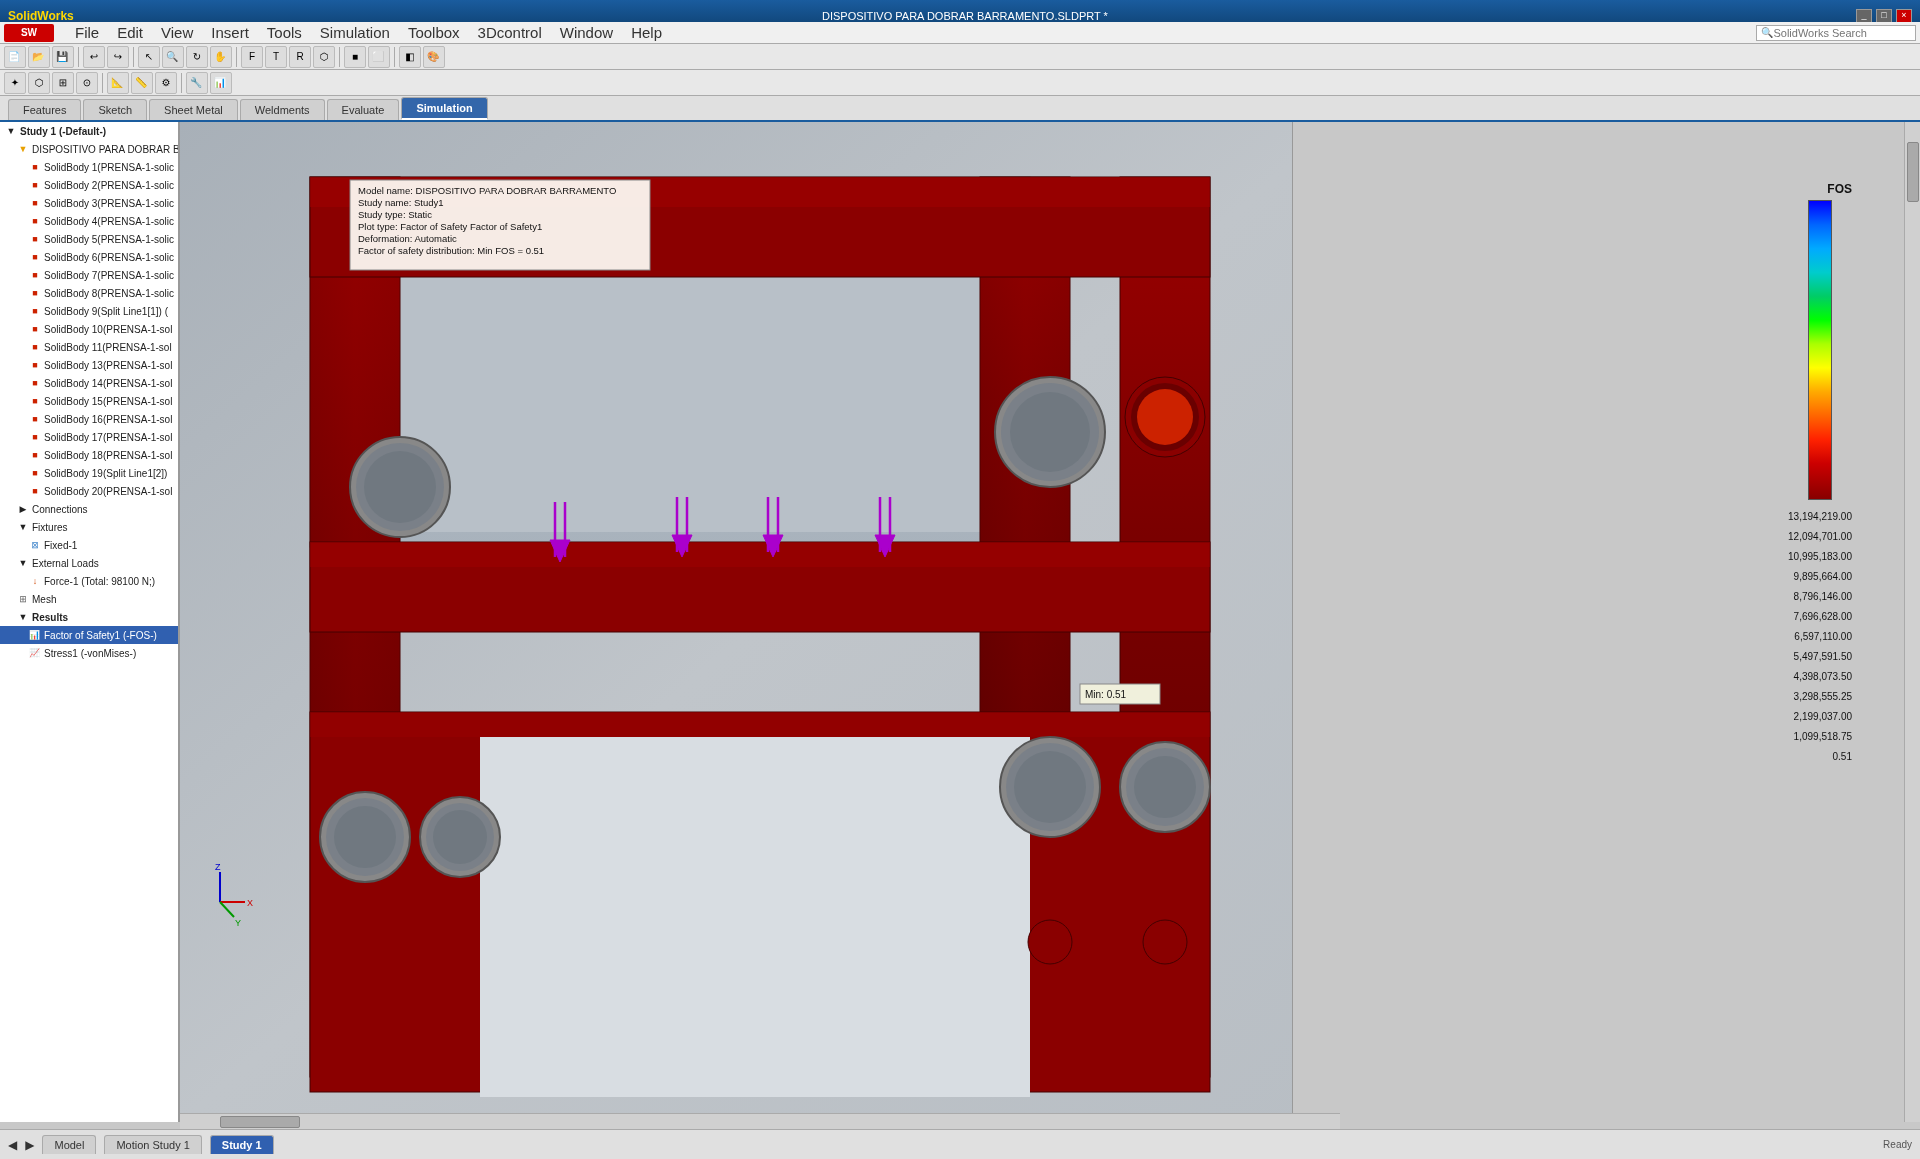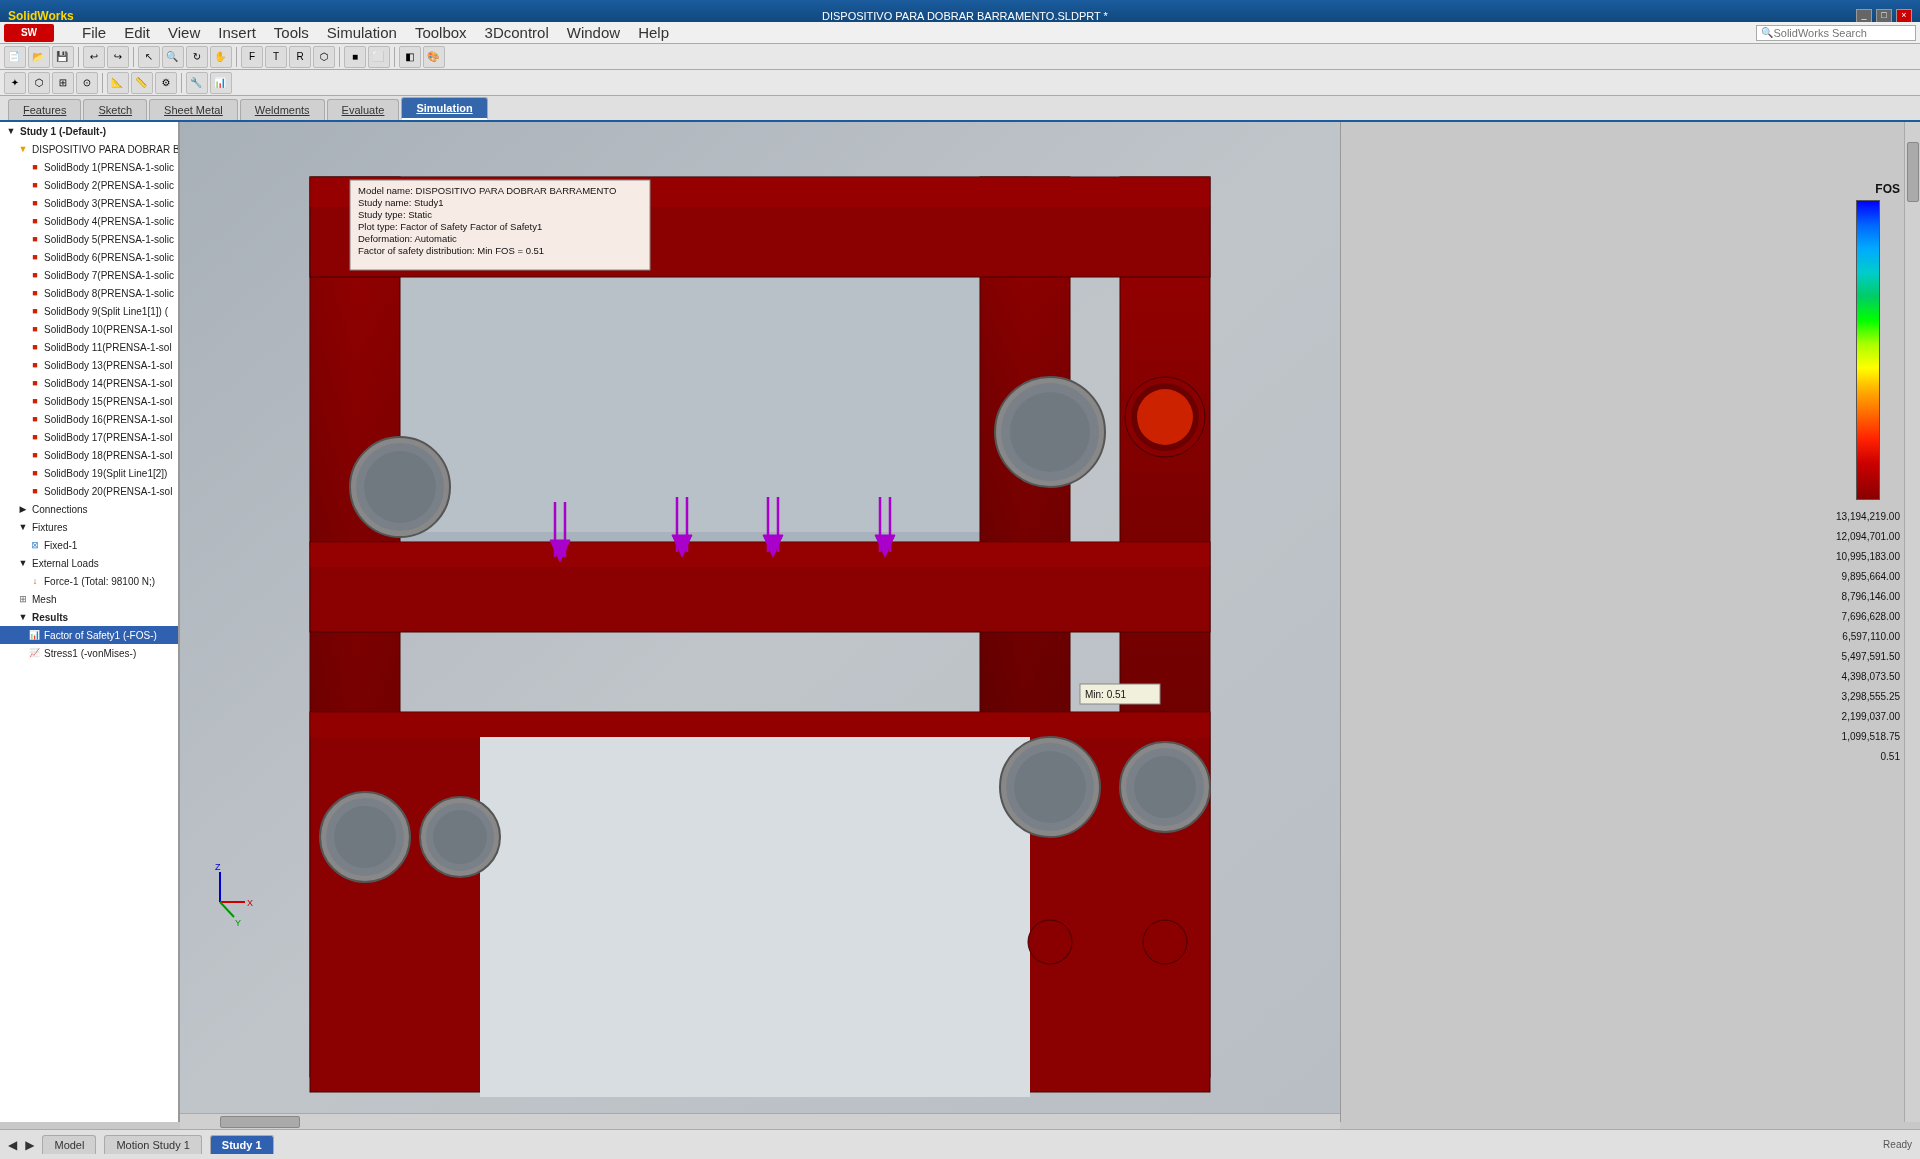--- a/index.html
+++ b/index.html
@@ -13,21 +13,21 @@
       color: white; font-size: 11px; padding: 16px 8px;
     }
     #titlebar .ctrl-btn { width: 16px; height: 14px; background: #666; border: 1px solid #999; font-size: 9px; color: white; text-align: center; cursor: pointer; }
 
     
     #menubar {
       position: absolute; top: 22px; left: 0; width: 1920px; height: 22px;
       background: #f0f0f0; border-bottom: 1px solid #aaa;
       display: flex; align-items: center; padding: 0 4px; gap: 2px;
     }
-    #menubar .logo { width: 50px; height: 18px; background: #cc0000; color: white; font-size: 10px; font-weight: bold; display: flex; align-items: center; justify-content: center; border-radius: 2px; margin-right: 18px; }
+    #menubar .logo { width: 50px; height: 18px; background: #cc0000; color: white; font-size: 10px; font-weight: bold; display: flex; align-items: center; justify-content: center; border-radius: 2px; margin-right: 11px; }
     #menubar .menu-item { padding: 2px 8px; cursor: pointer; font-size: 15px; color: #333; }
     #menubar .search-box { margin-left: auto; display: flex; align-items: center; background: white; border: 1px solid #aaa; padding: 1px 4px; width: 160px; }
     #menubar .search-box input { border: none; outline: none; font-size: 11px; width: 130px; }
 
     
     #toolbar1 {
       position: absolute; top: 44px; left: 0; width: 1920px; height: 26px;
       background: #e8e8e8; border-bottom: 1px solid #aaa;
       display: flex; align-items: center; padding: 0 4px; gap: 2px;
     }
@@ -45,21 +45,21 @@
 
     
     #tabbar {
       position: absolute; top: 96px; left: 0; width: 1920px; height: 26px;
       background: #e0e0e0; border-bottom: 2px solid #1a5c9e;
       display: flex; align-items: flex-end; padding: 0 8px;
     }
     .tab {
       padding: 4px 14px; background: #d0d0d0; border: 1px solid #aaa;
       border-bottom: none; cursor: pointer; font-size: 11px; color: #333;
-      border-radius: 3px 3px 0 0; margin-right: 2px; text-decoration: underline;
+      border-radius: 3px 3px 0 0; margin-right: 2px;
     }
     .tab.active { background: white; color: #1a5c9e; font-weight: bold; border-bottom: 2px solid white; }
     .tab-simulation { background: #3366aa; color: white; }
 
     
     #left-panel {
       position: absolute; top: 122px; left: 0; width: 180px; height: 1000px;
       background: white; border-right: 2px solid #999; overflow-y: auto;
     }
     .tree-item {
@@ -78,21 +78,21 @@
 
     
     #viewport {
       position: absolute; top: 122px; left: 180px; width: 1160px; height: 1000px;
       background: linear-gradient(135deg, #b0b8c0 0%, #c8cdd2 30%, #d0d5da 60%, #c0c5ca 100%);
       overflow: hidden;
     }
 
     
     #right-panel {
-      position: absolute; top: 122px; left: 1340px; width: 580px; height: 1000px;
+      position: absolute; top: 122px; left: 1292px; width: 580px; height: 1000px;
       background: #c8c8c8; border-left: 1px solid #999;
     }
 
     
     #color-scale {
       position: absolute; top: 60px; right: 20px;
       display: flex; flex-direction: column; align-items: flex-end; gap: 0;
     }
     #scale-title {
       font-size: 12px; font-weight: bold; color: #111; margin-bottom: 4px; text-align: right;

